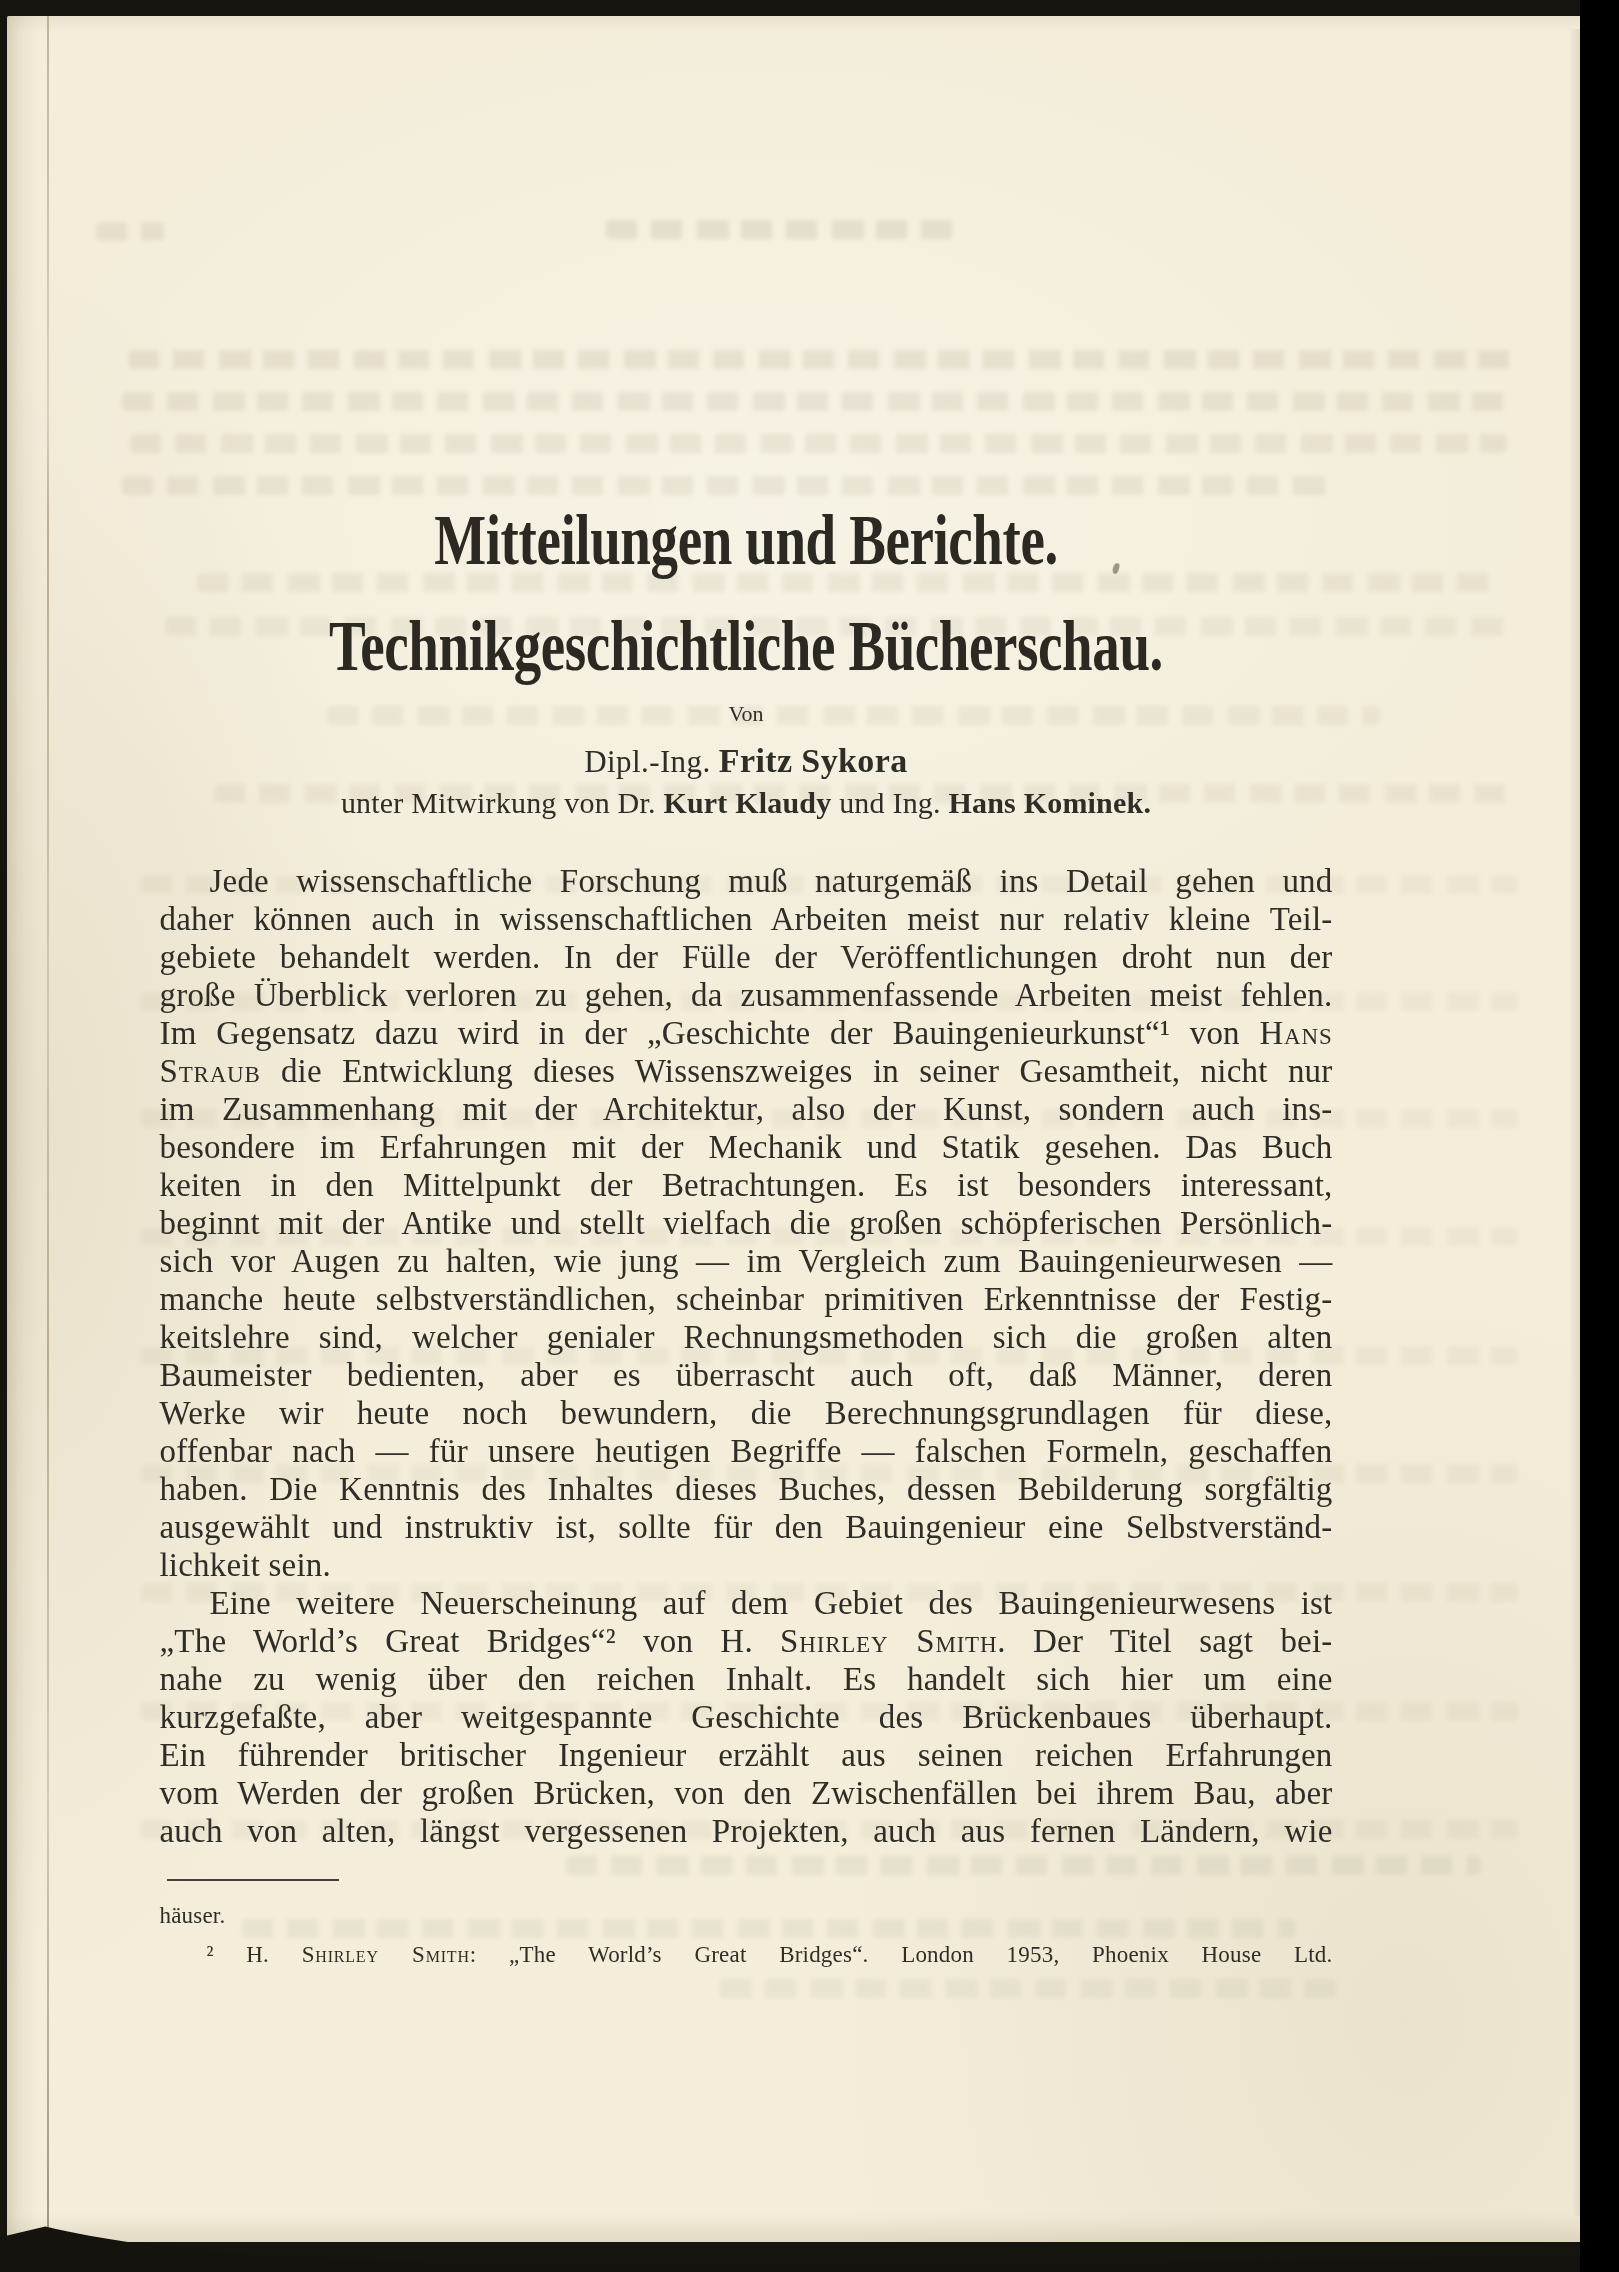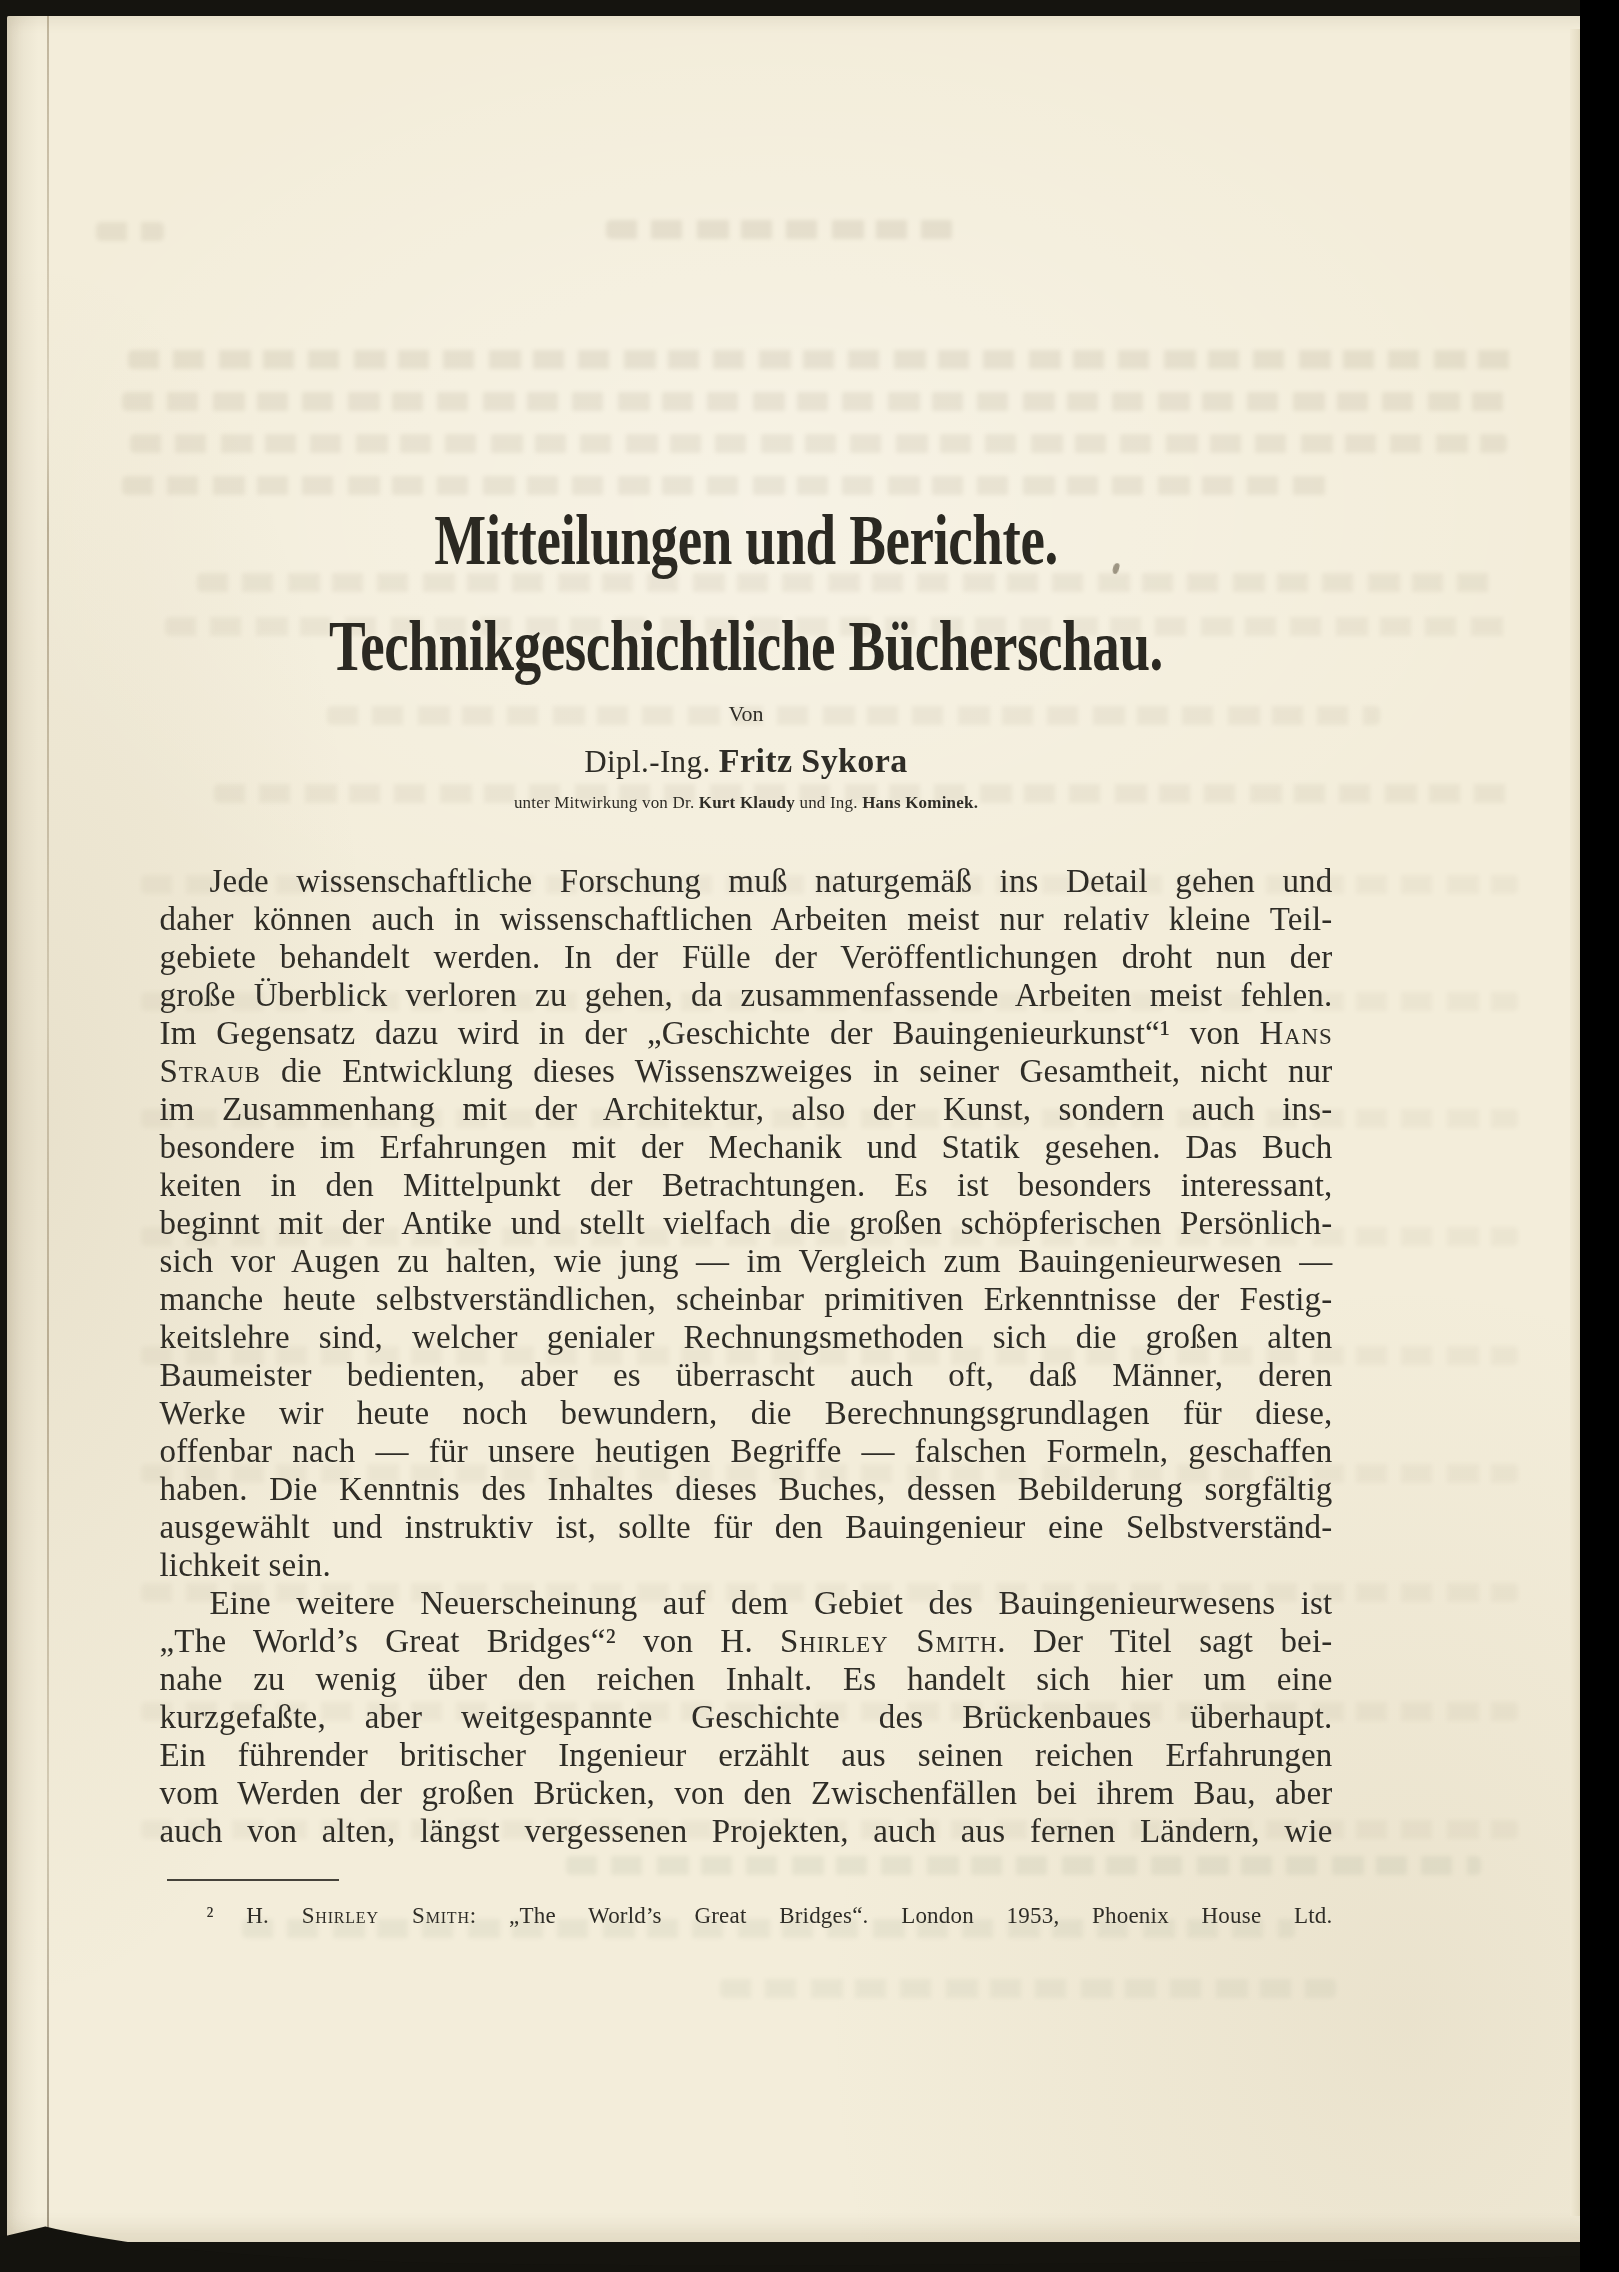--- a/index.html
+++ b/index.html
@@ -69,21 +69,21 @@
     font-weight:bold;font-size:55px;line-height:62px;
     letter-spacing:-0.4px;color:#2b2922;
     transform:scaleY(1.30);transform-origin:50% 0;
     white-space:nowrap;
   }
   .h1{top:484px;}
   .h2{top:590px;}
   .von{position:absolute;top:684px;left:0;width:100%;text-align:center;font-size:22px;line-height:27.5px;}
   .author{position:absolute;top:725px;left:0;width:100%;text-align:center;font-size:31px;line-height:40px;letter-spacing:0.4px;}
   .author .seg-b{font-size:34px;}
-  .collab{position:absolute;top:773px;left:0;width:100%;text-align:center;font-size:17px;line-height:27px;letter-spacing:0.2px;}
+  .collab{position:absolute;top:773px;left:0;width:100%;text-align:center;font-size:30px;line-height:27px;letter-spacing:0.2px;}
   .seg-b{font-weight:bold;}
   .seg-sc{font-variant:small-caps;letter-spacing:0.8px;}
   .bodytext{position:absolute;top:846px;left:0;width:100%;font-size:33px;line-height:38px;letter-spacing:0.2px;}
   .line{text-align:justify;text-align-last:justify;white-space:normal;}
   .line.nojust{text-align:left;text-align-last:left;}
   .line.ind{padding-left:50px;}
   .fnrule{position:absolute;top:1863px;left:7.3px;width:172px;height:2.4px;background:#45423a;}
   .footnotes{position:absolute;top:1880px;left:0;width:100%;font-size:23px;line-height:39px;letter-spacing:0.2px;}
   .footnotes .line.ind{padding-left:47px;}
 </style>
@@ -152,20 +152,21 @@
           <div class="line"><span>„The World’s Great Bridges“² von H. </span><span class="seg-sc">Shirley Smith</span><span>. Der Titel sagt bei-</span></div>
           <div class="line"><span>nahe zu wenig über den reichen Inhalt. Es handelt sich hier um eine</span></div>
           <div class="line"><span>kurzgefaßte, aber weitgespannte Geschichte des Brückenbaues überhaupt.</span></div>
           <div class="line"><span>Ein führender britischer Ingenieur erzählt aus seinen reichen Erfahrungen</span></div>
           <div class="line"><span>vom Werden der großen Brücken, von den Zwischenfällen bei ihrem Bau, aber</span></div>
           <div class="line"><span>auch von alten, längst vergessenen Projekten, auch aus fernen Ländern, wie</span></div>
         </div>
 
       <div class="fnrule"></div>
       <div class="footnotes" id="footnotes">
+          <div class="line nojust"><span>häuser.</span></div>
           <div class="line ind"><span>² H. </span><span class="seg-sc">Shirley Smith</span><span>: „The World’s Great Bridges“. London 1953, Phoenix House Ltd.</span></div>
         </div>
     </div>
   </div>
 
   <div class="page-stack"></div>
 
   <svg class="bottom-curve" viewBox="0 0 2000 70" preserveAspectRatio="none">
     <path d="M0,70 L0,26 L56,13 C170,40 330,54 560,58 C980,65 1500,57 2000,49 L2000,70 Z" fill="#14130e"></path>
   </svg>

